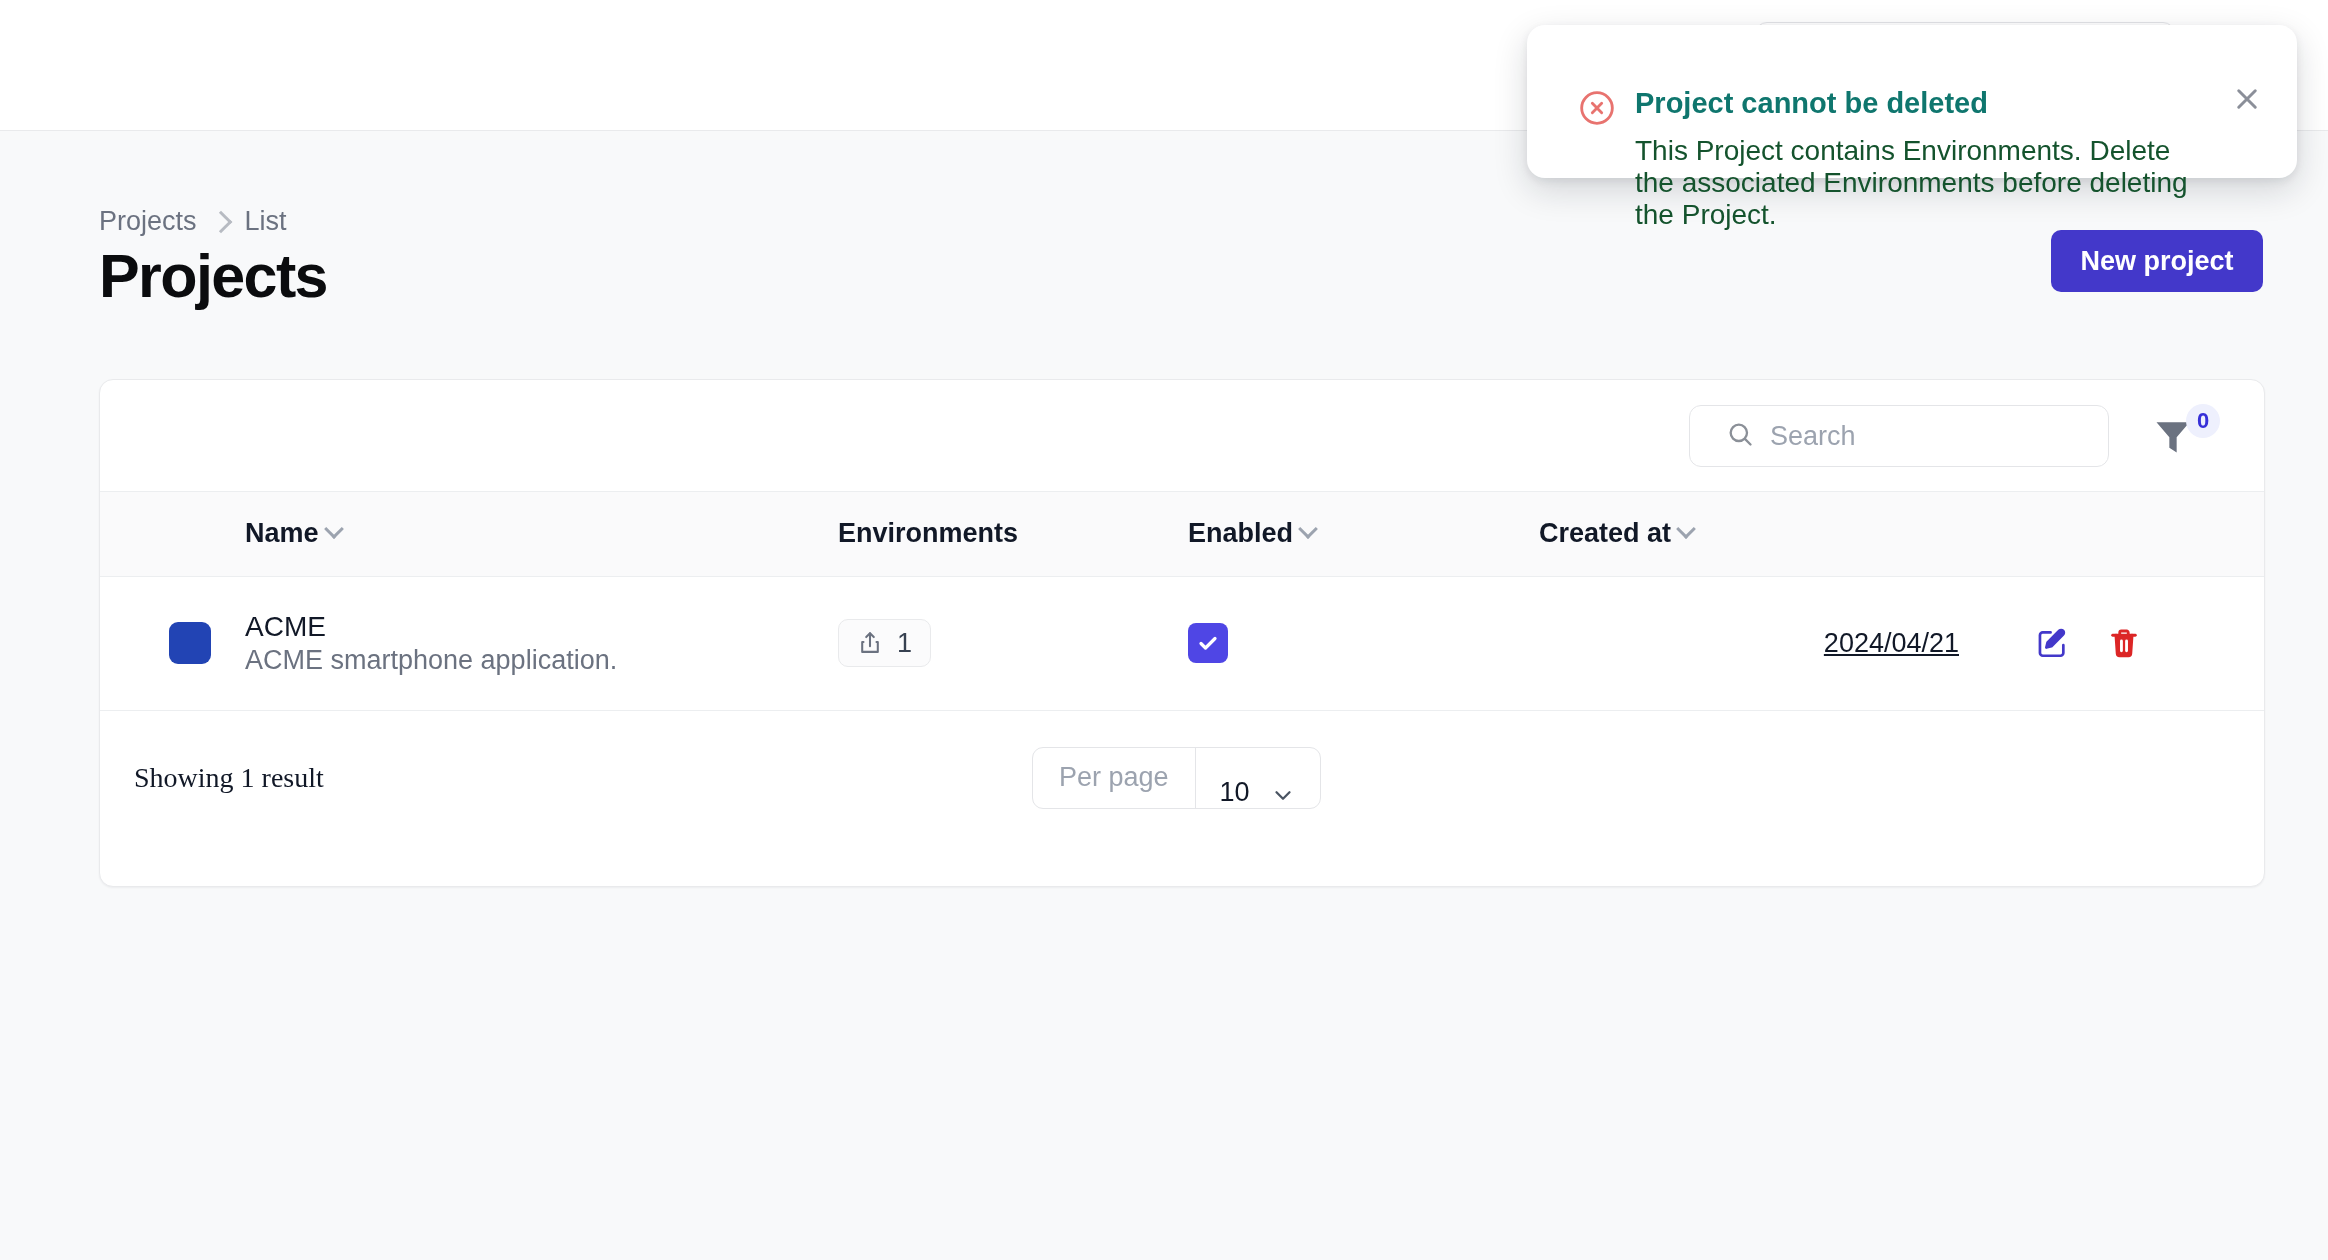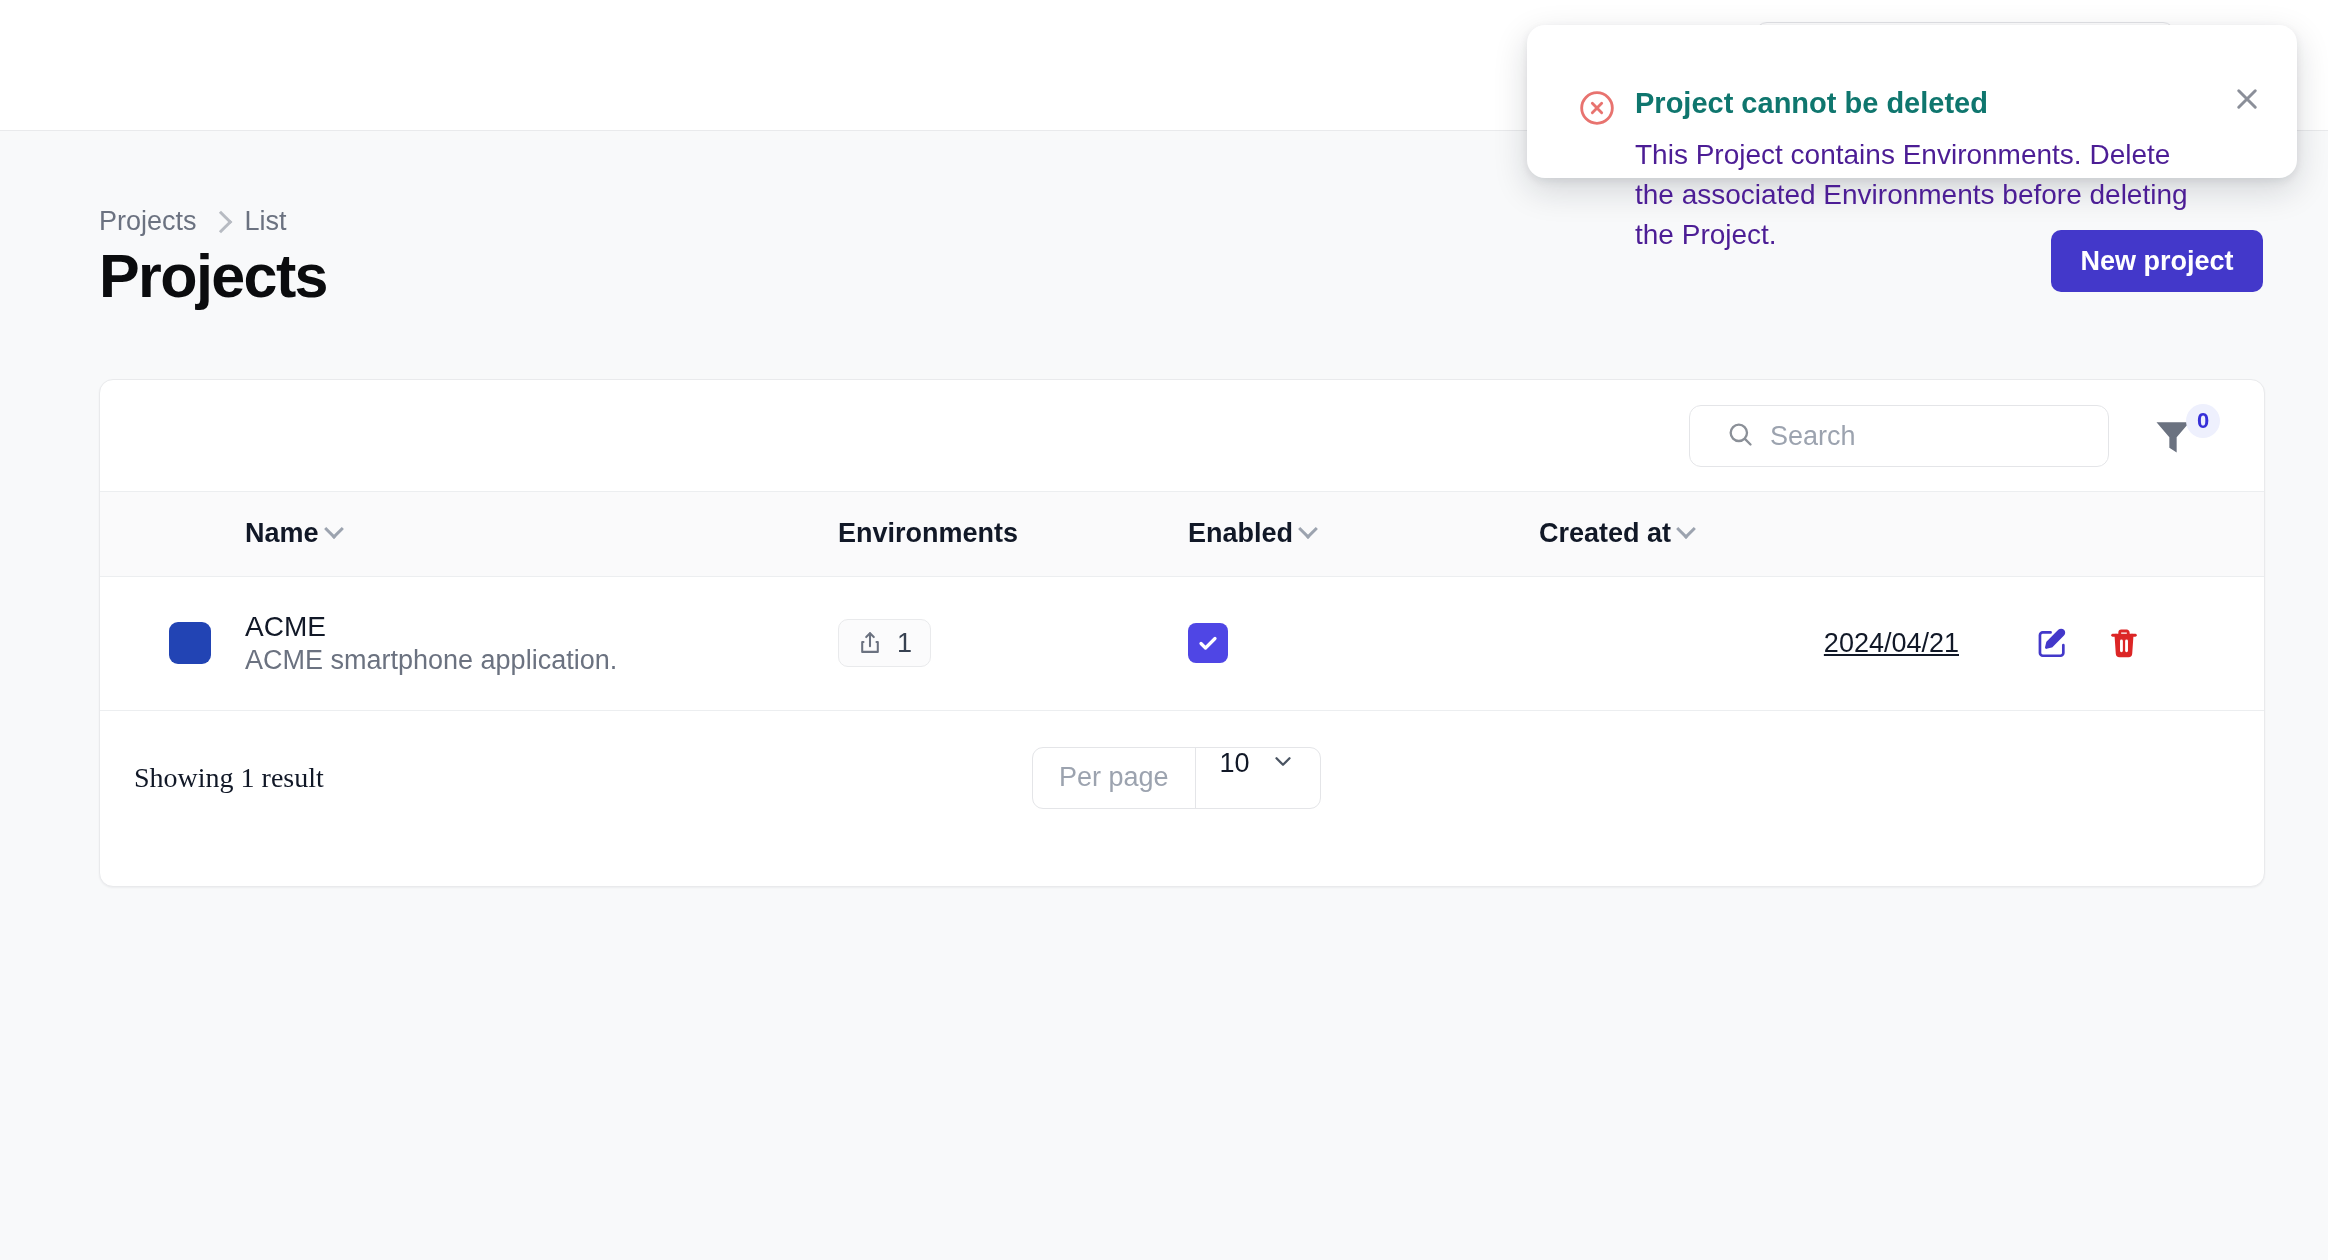--- a/index.html
+++ b/index.html
@@ -279,21 +279,21 @@
     background: #ffffff;
   }
   .perpage-label {
     display: flex; align-items: center;
     padding: 0 26px;
     font-size: 27px;
     color: #9ca3af;
     border-right: 1px solid #e4e5e8;
   }
   .perpage-value {
-    display: flex; align-items: flex-start; gap: 20px;
+    display: flex; align-items: flex-end; gap: 20px;
     padding: 0 24px;
     font-size: 27px;
     color: #111827;
     cursor: pointer;
   }
 
   
   .toast {
     position: absolute;
     top: 25px;
@@ -318,22 +318,22 @@
     font-size: 29px;
     font-weight: 700;
     color: #0f766e;
   }
   .toast-body {
     position: absolute;
     top: 110px;
     left: 108px;
     width: 560px;
     font-size: 28px;
-    line-height: 40px;
-    color: #4c1d95;
+    line-height: 32px;
+    color: #14532d;
   }
   .toast-close {
     position: absolute;
     top: 56px;
     right: 32px;
     width: 36px; height: 36px;
     background: none;
     border: none;
     cursor: pointer;
     line-height: 0;

